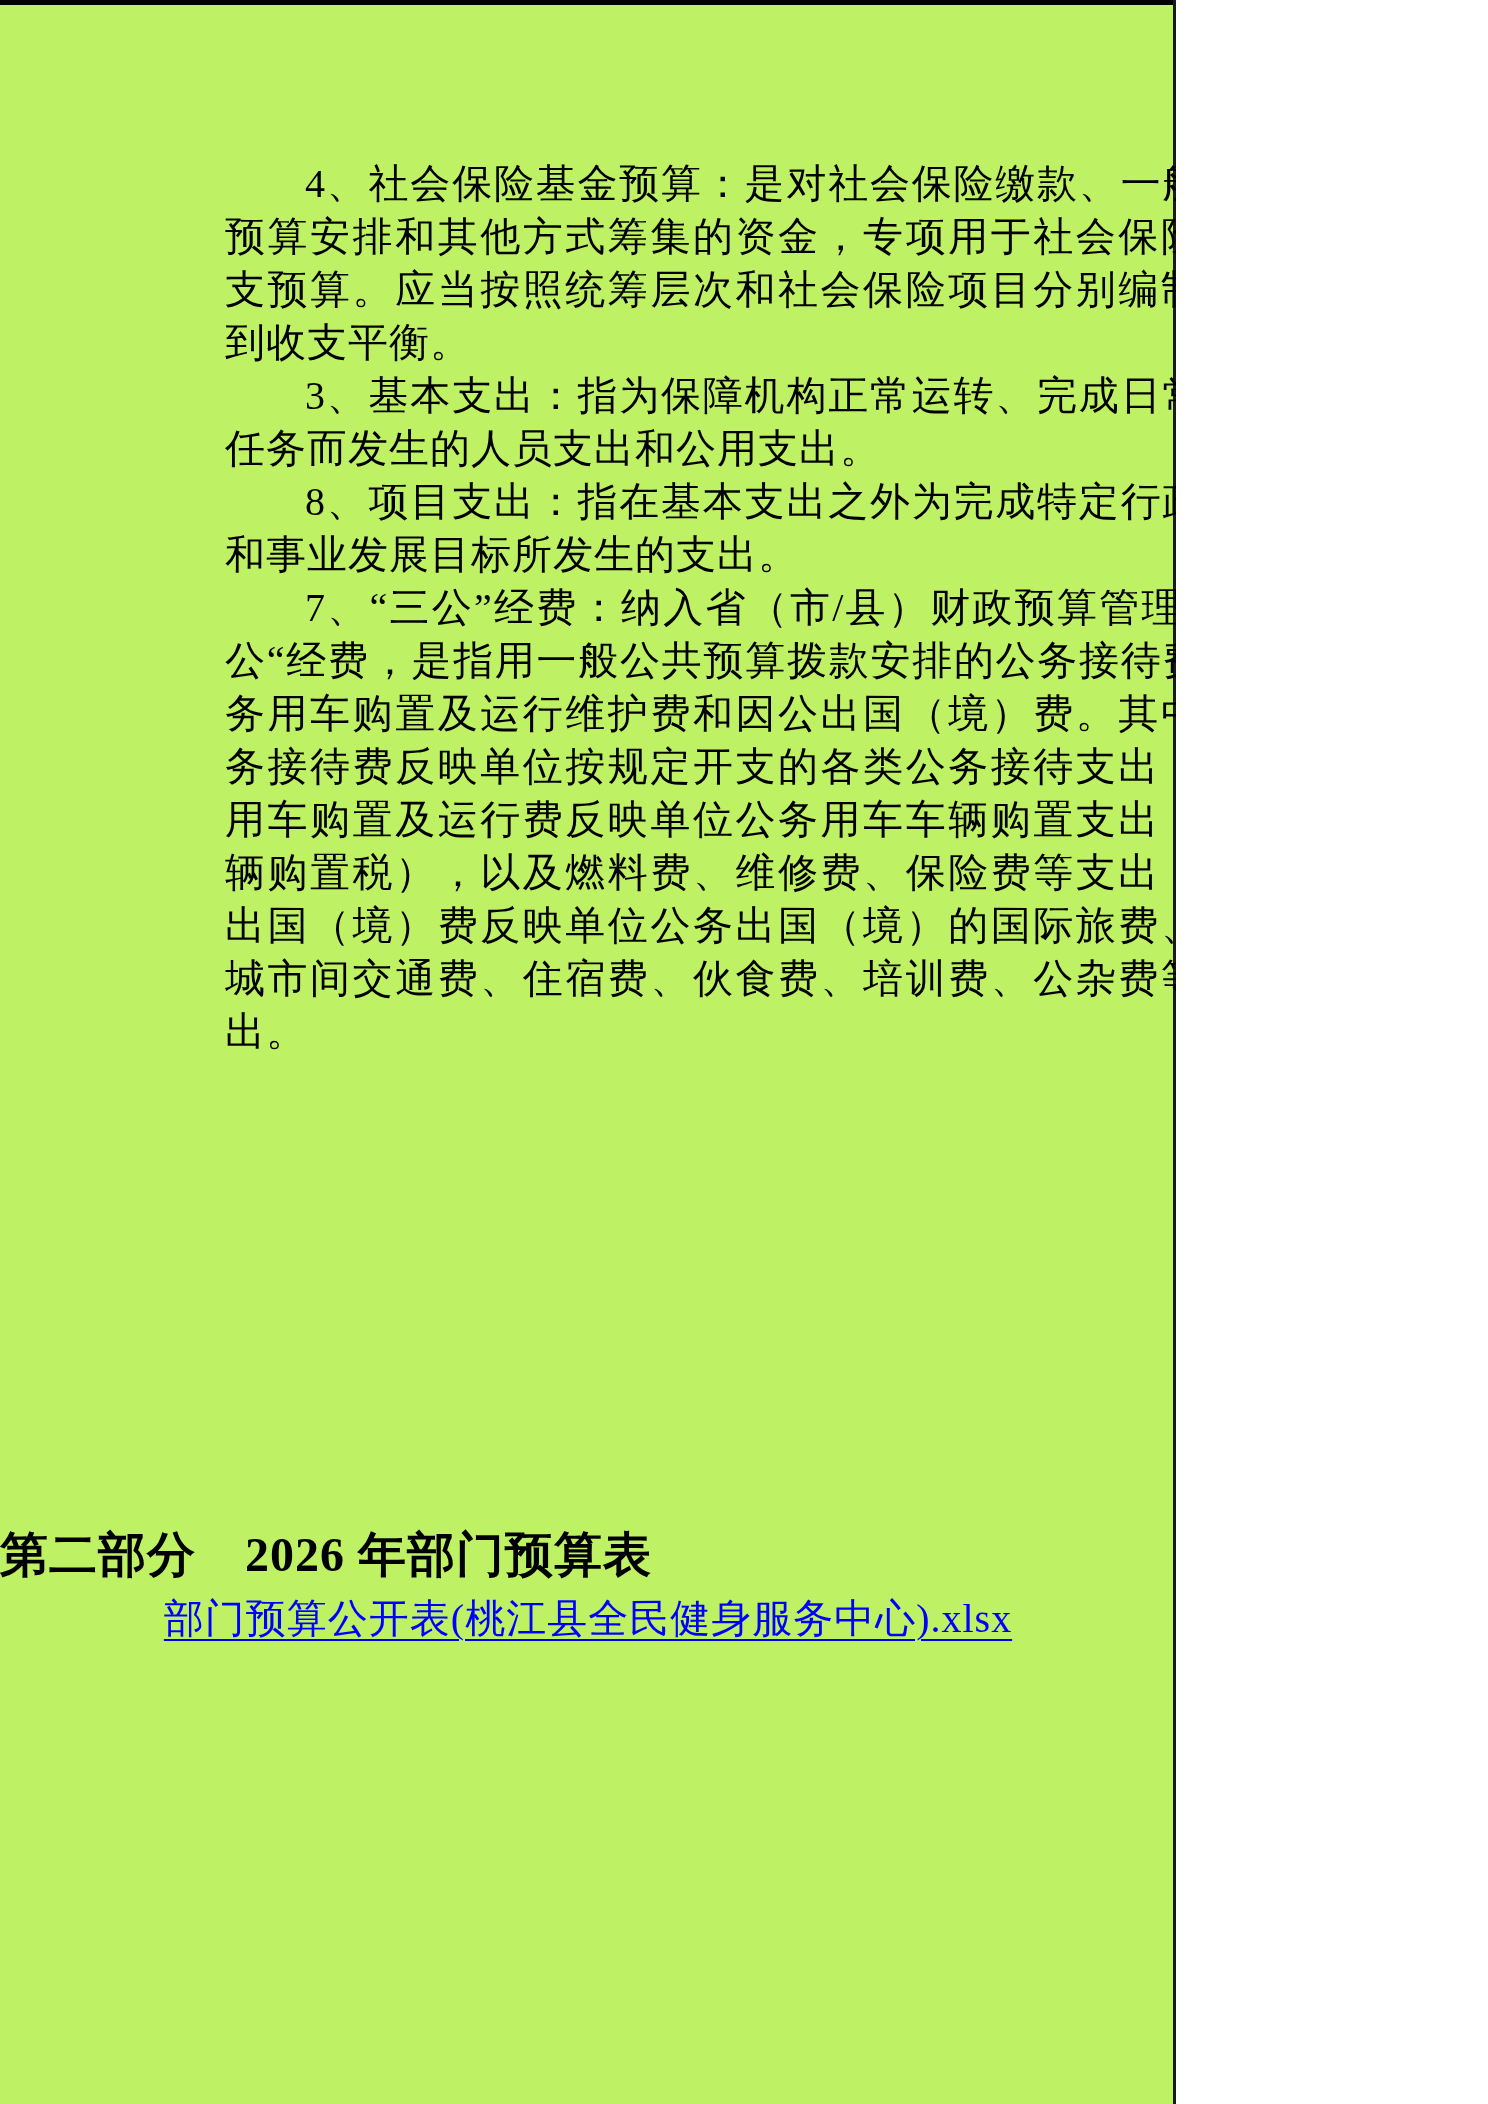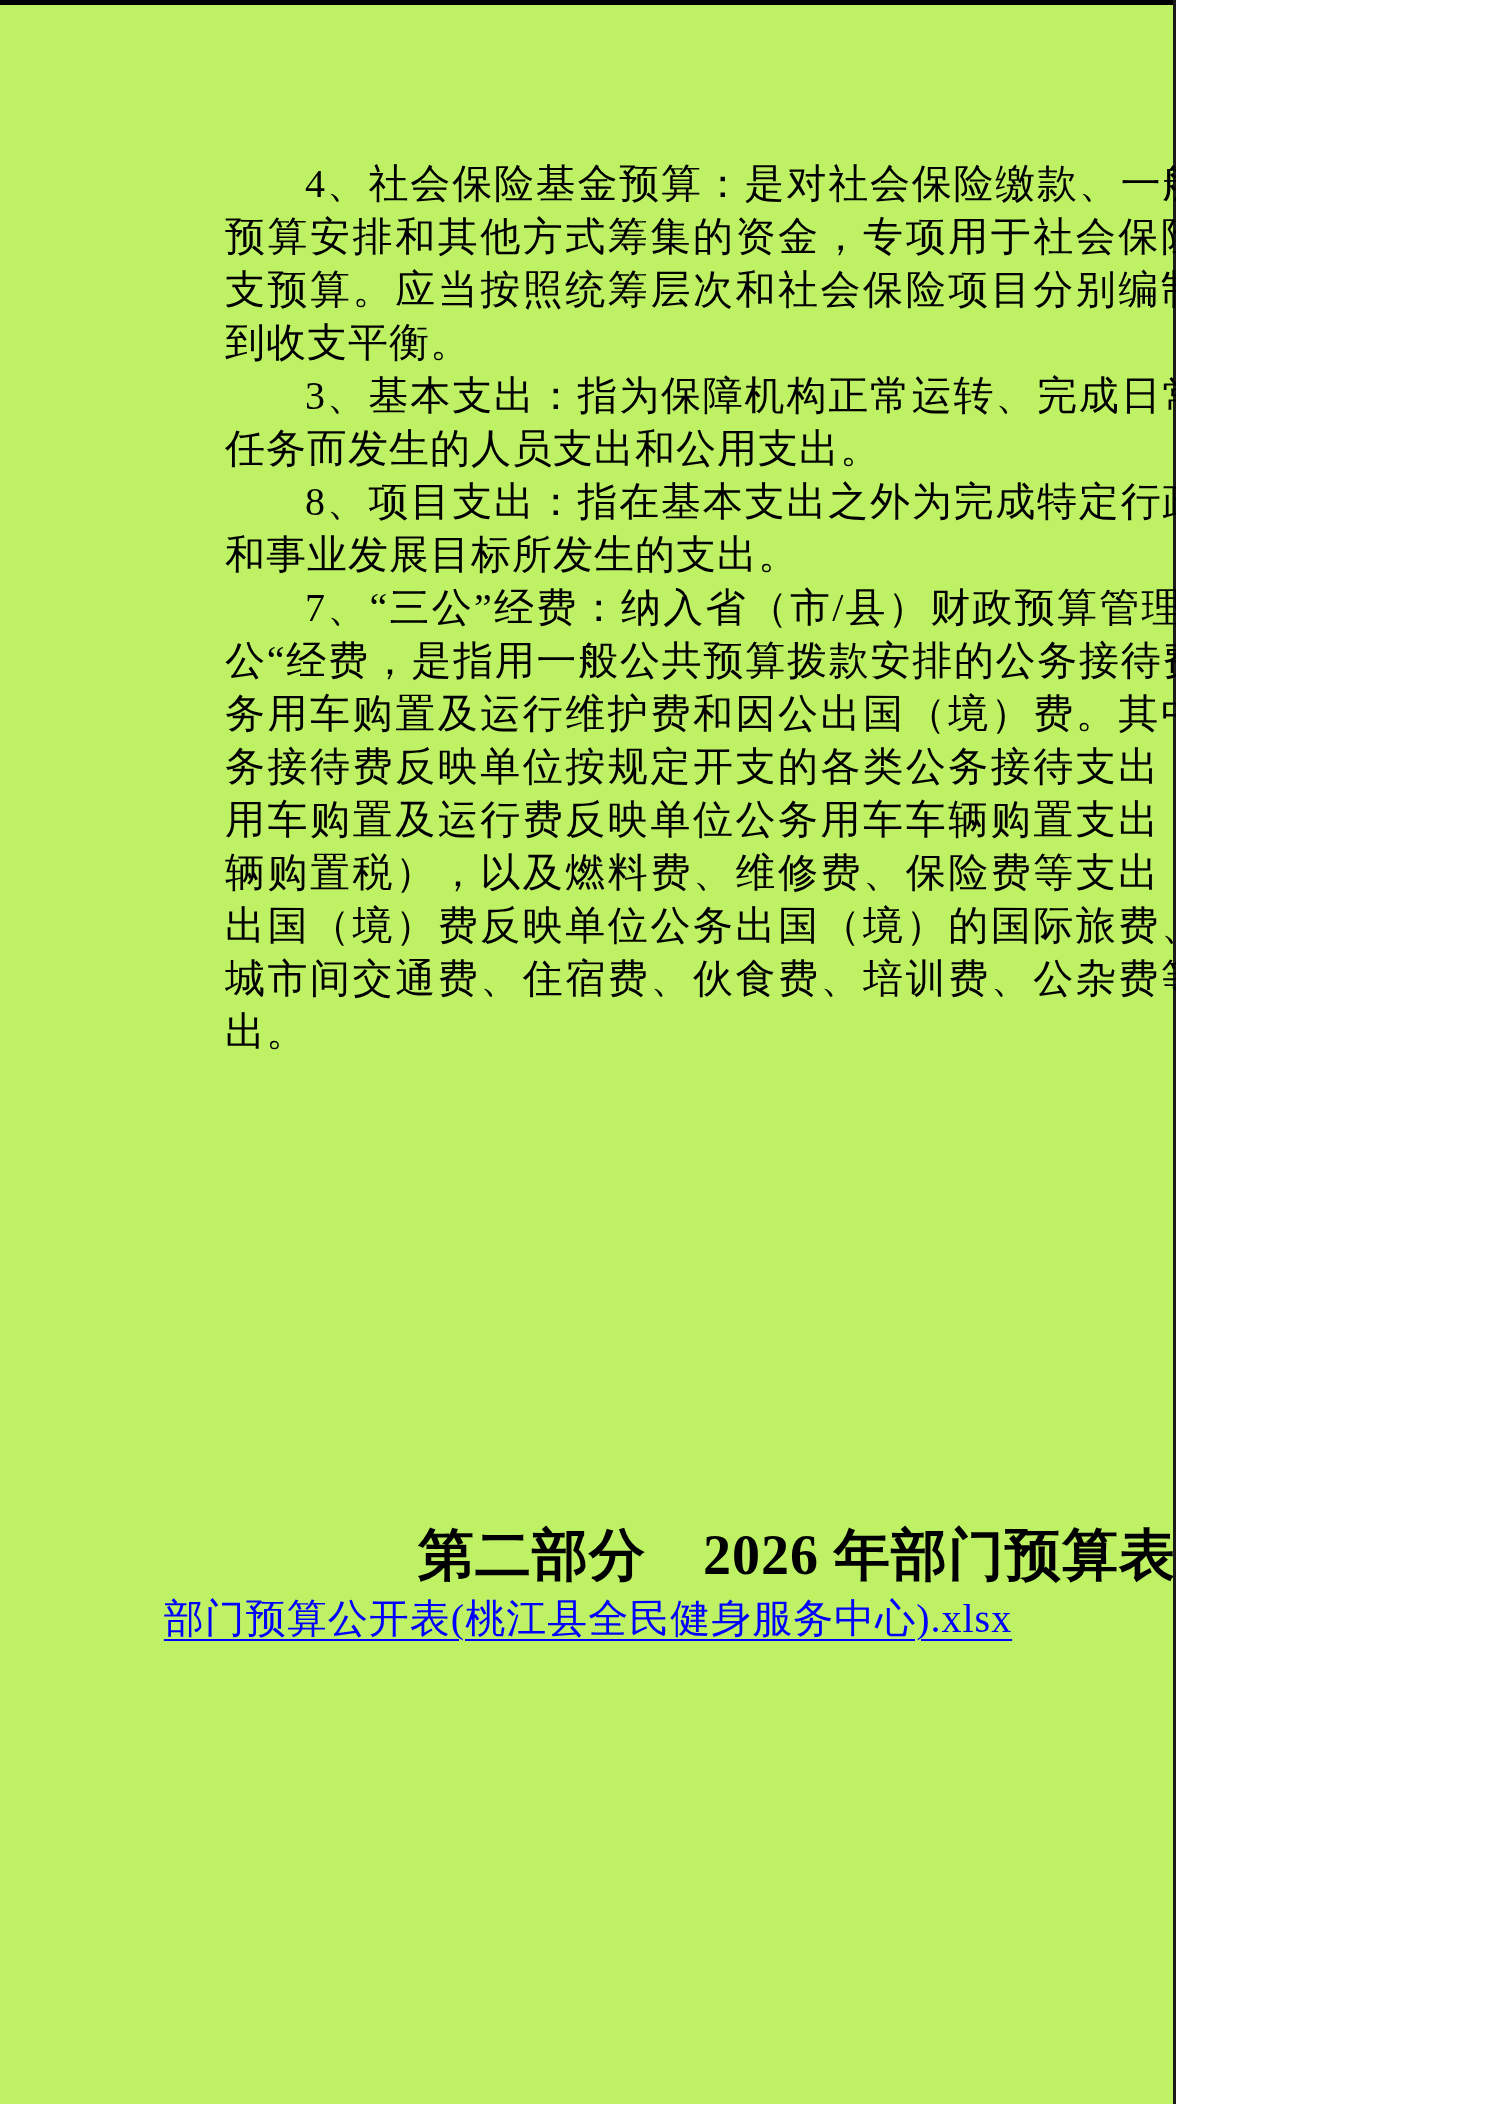--- a/index.html
+++ b/index.html
@@ -46,25 +46,25 @@
     text-align: justify;
     text-indent: 2em;
     color: #000000;
   }
   .section-heading {
     position: absolute;
     left: 0;
     top: 1524px;
     width: 100%;
     margin: 0;
-    font-size: 56px;
+    font-size: 48px;
     line-height: 62px;
     font-weight: bold;
     letter-spacing: 1px;
-    text-align: right;
+    text-align: left;
     color: #000000;
   }
   .link-line {
     position: absolute;
     left: 0;
     top: 1592px;
     width: 100%;
     margin: 0;
     font-size: 40px;
     line-height: 54px;

